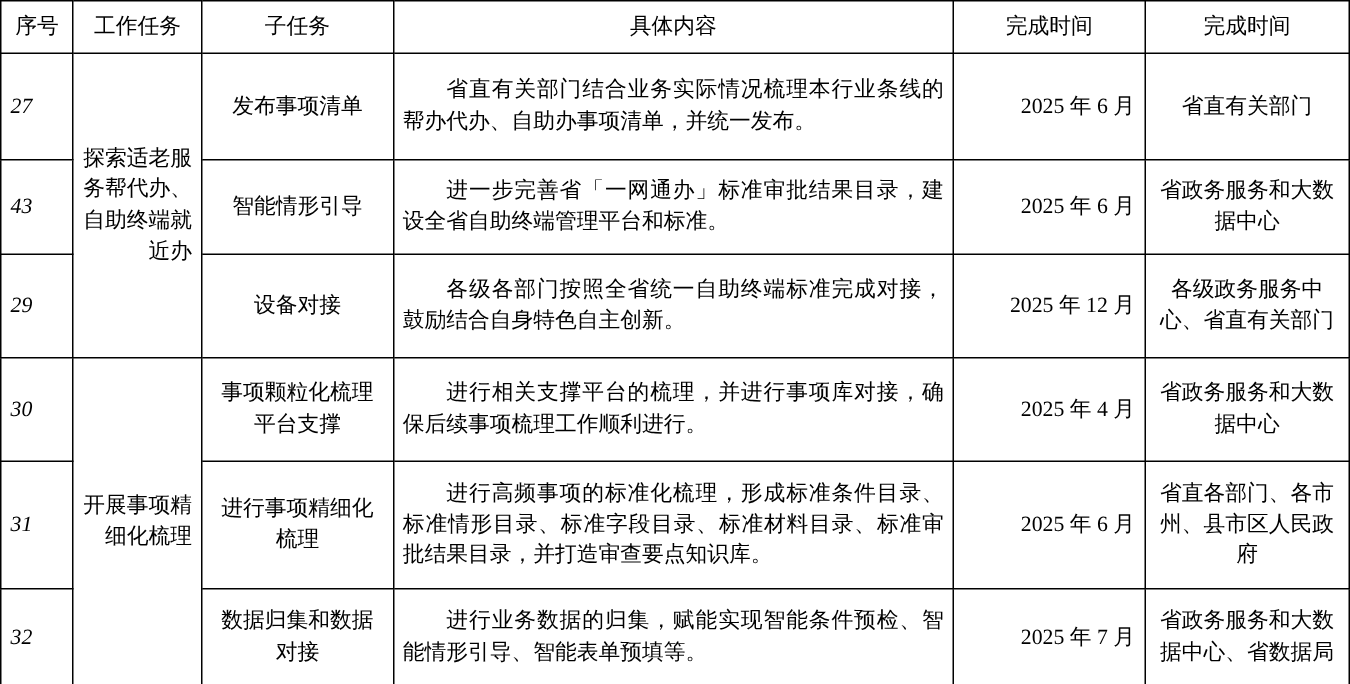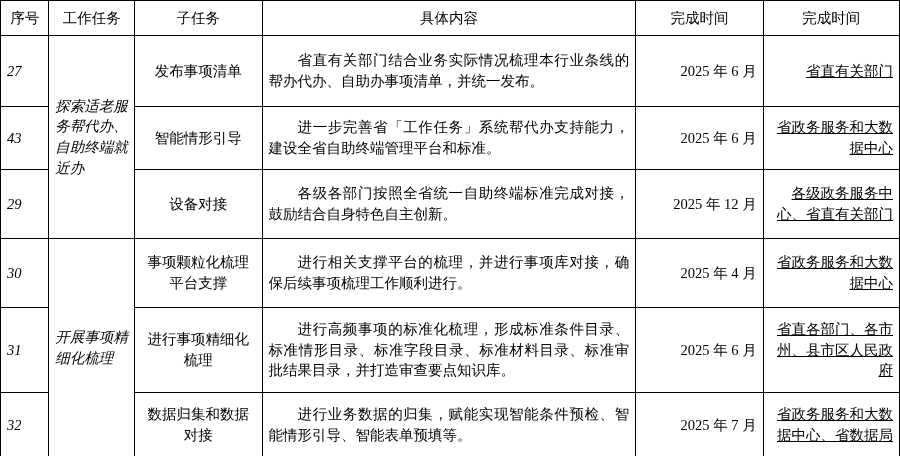--- a/index.html
+++ b/index.html
@@ -37,50 +37,48 @@
   .col-sub   { width: 116px; }
   .col-det   { width: 340px; }
   .col-time  { width: 116px; }
   .col-unit  { width: 124px; }
 
   td.seq {
     font-size: 15px;
     font-style: italic;
   }
   td.task {
-    text-align: left;
+    text-align: right;
     font-size: 14.5px;
     line-height: 1.5;
     padding: 3px 8px;
-    font-style: italic;
   }
   td.sub {
     text-align: center;
     font-size: 14.5px;
     line-height: 1.45;
     padding: 3px 5px;
   }
   td.det {
     text-align: justify;
     text-justify: inter-ideograph;
     font-size: 14.5px;
     line-height: 1.5;
     padding: 4px 10px;
     text-indent: 2em;
   }
   td.time {
     text-align: right;
     font-size: 14.5px;
   }
   td.unit {
-    text-align: right;
+    text-align: center;
     font-size: 14.5px;
     line-height: 1.45;
     padding: 3px 5px;
-    text-decoration: underline;
   }
   .r27 td { height: 64px; }
   .r28 td { height: 56px; }
   .r29 td { height: 62px; }
   .r30 td { height: 62px; }
   .r31 td { height: 78px; }
   .r32 td { height: 58px; }
 </style>
 </head>
 <body>
@@ -109,21 +107,21 @@
       <td class="seq">27</td>
       <td class="task" rowspan="3">探索适老服务帮代办、自助终端就近办</td>
       <td class="sub">发布事项清单</td>
       <td class="det">省直有关部门结合业务实际情况梳理本行业条线的帮办代办、自助办事项清单，并统一发布。</td>
       <td class="time">2025 年 6 月</td>
       <td class="unit">省直有关部门</td>
     </tr>
     <tr class="r28">
       <td class="seq">43</td>
       <td class="sub">智能情形引导</td>
-      <td class="det">进一步完善省「工作任务」系统帮代办支持能力，建设全省自助终端管理平台和标准。</td>
+      <td class="det">进一步完善省「一网通办」标准审批结果目录，建设全省自助终端管理平台和标准。</td>
       <td class="time">2025 年 6 月</td>
       <td class="unit">省政务服务和大数据中心</td>
     </tr>
     <tr class="r29">
       <td class="seq">29</td>
       <td class="sub">设备对接</td>
       <td class="det">各级各部门按照全省统一自助终端标准完成对接，鼓励结合自身特色自主创新。</td>
       <td class="time">2025 年 12 月</td>
       <td class="unit">各级政务服务中心、省直有关部门</td>
     </tr>

